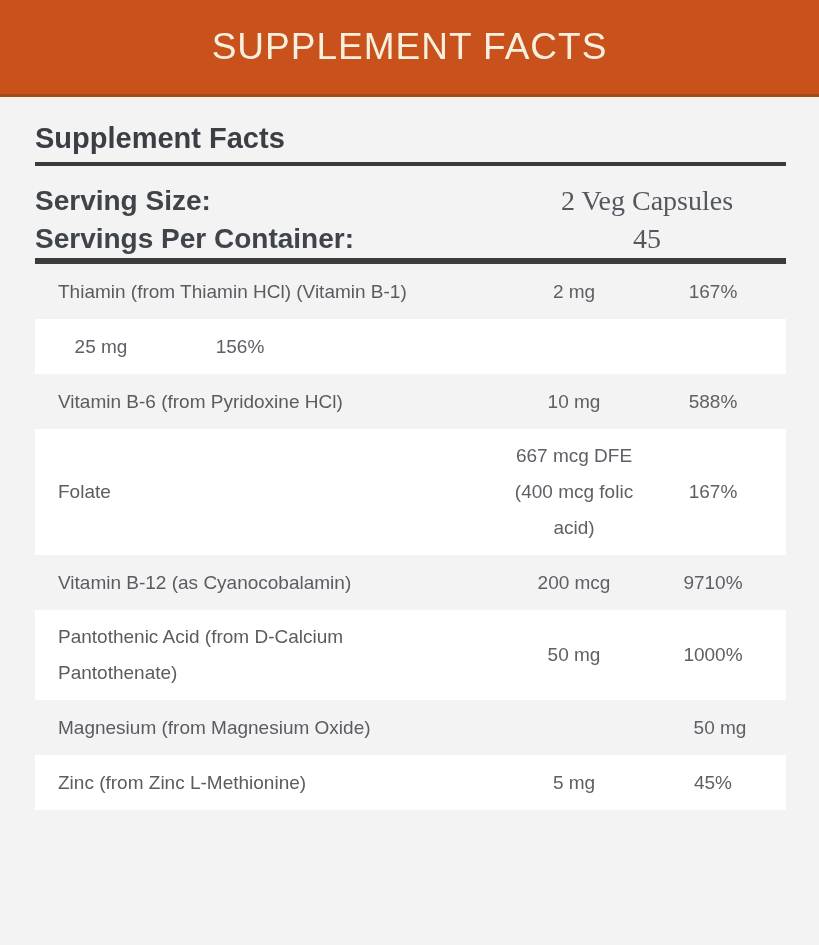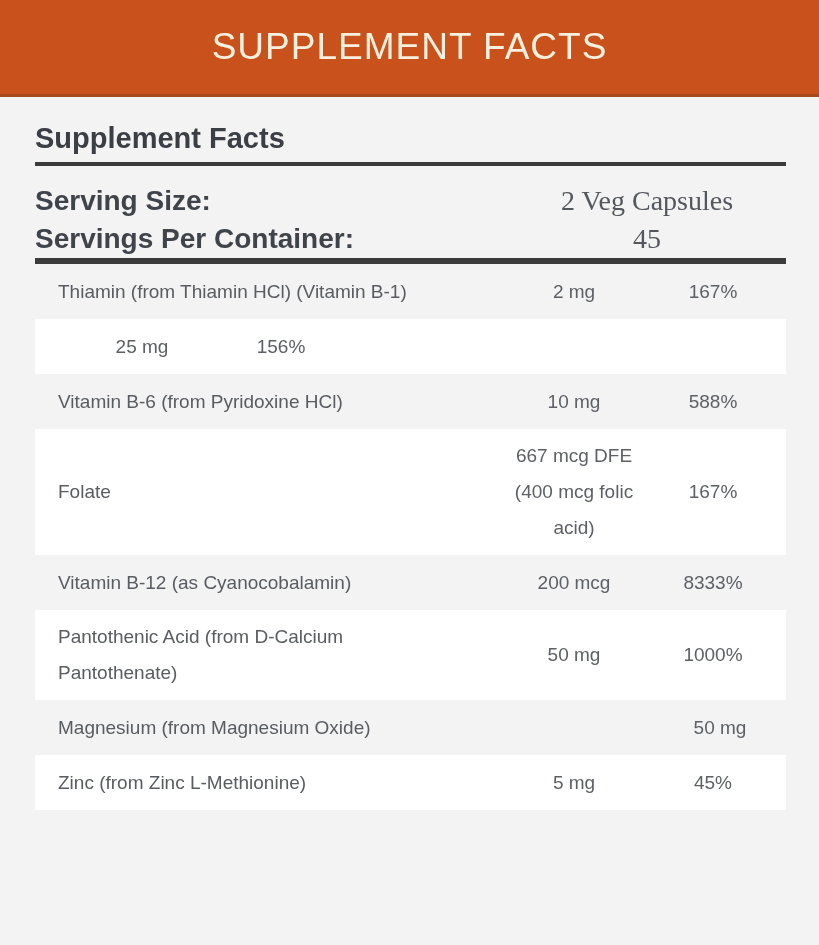--- a/index.html
+++ b/index.html
@@ -96,21 +96,20 @@
   .row.alt { background: #ffffff; }
   .cell-name {
     flex: 1;
     padding-left: 15px;
     color: #595c60;
   }
   .cell-name span { display: inline-block; max-width: 400px; margin-left: 8px; }
   .cell-amount {
     width: 132px;
     text-align: center;
-    margin-left: 41px;
   }
   .cell-dv {
     width: 146px;
     text-align: center;
   }
 </style>
 </head>
 <body>
 
 <div class="page">
@@ -164,21 +163,21 @@
     </div>
     <div class="cell-amount">667 mcg DFE (400 mcg folic acid)</div>
     <div class="cell-dv">167%</div>
   </div>
 
   <div class="row">
     <div class="cell-name">
       <span>Vitamin B-12 (as Cyanocobalamin)</span>
     </div>
     <div class="cell-amount">200 mcg</div>
-    <div class="cell-dv">8333%</div>
+    <div class="cell-dv">9710%</div>
   </div>
 
   <div class="row alt">
     <div class="cell-name">
       <span>Pantothenic Acid (from D-Calcium Pantothenate)</span>
     </div>
     <div class="cell-amount">50 mg</div>
     <div class="cell-dv">1000%</div>
   </div>
 

